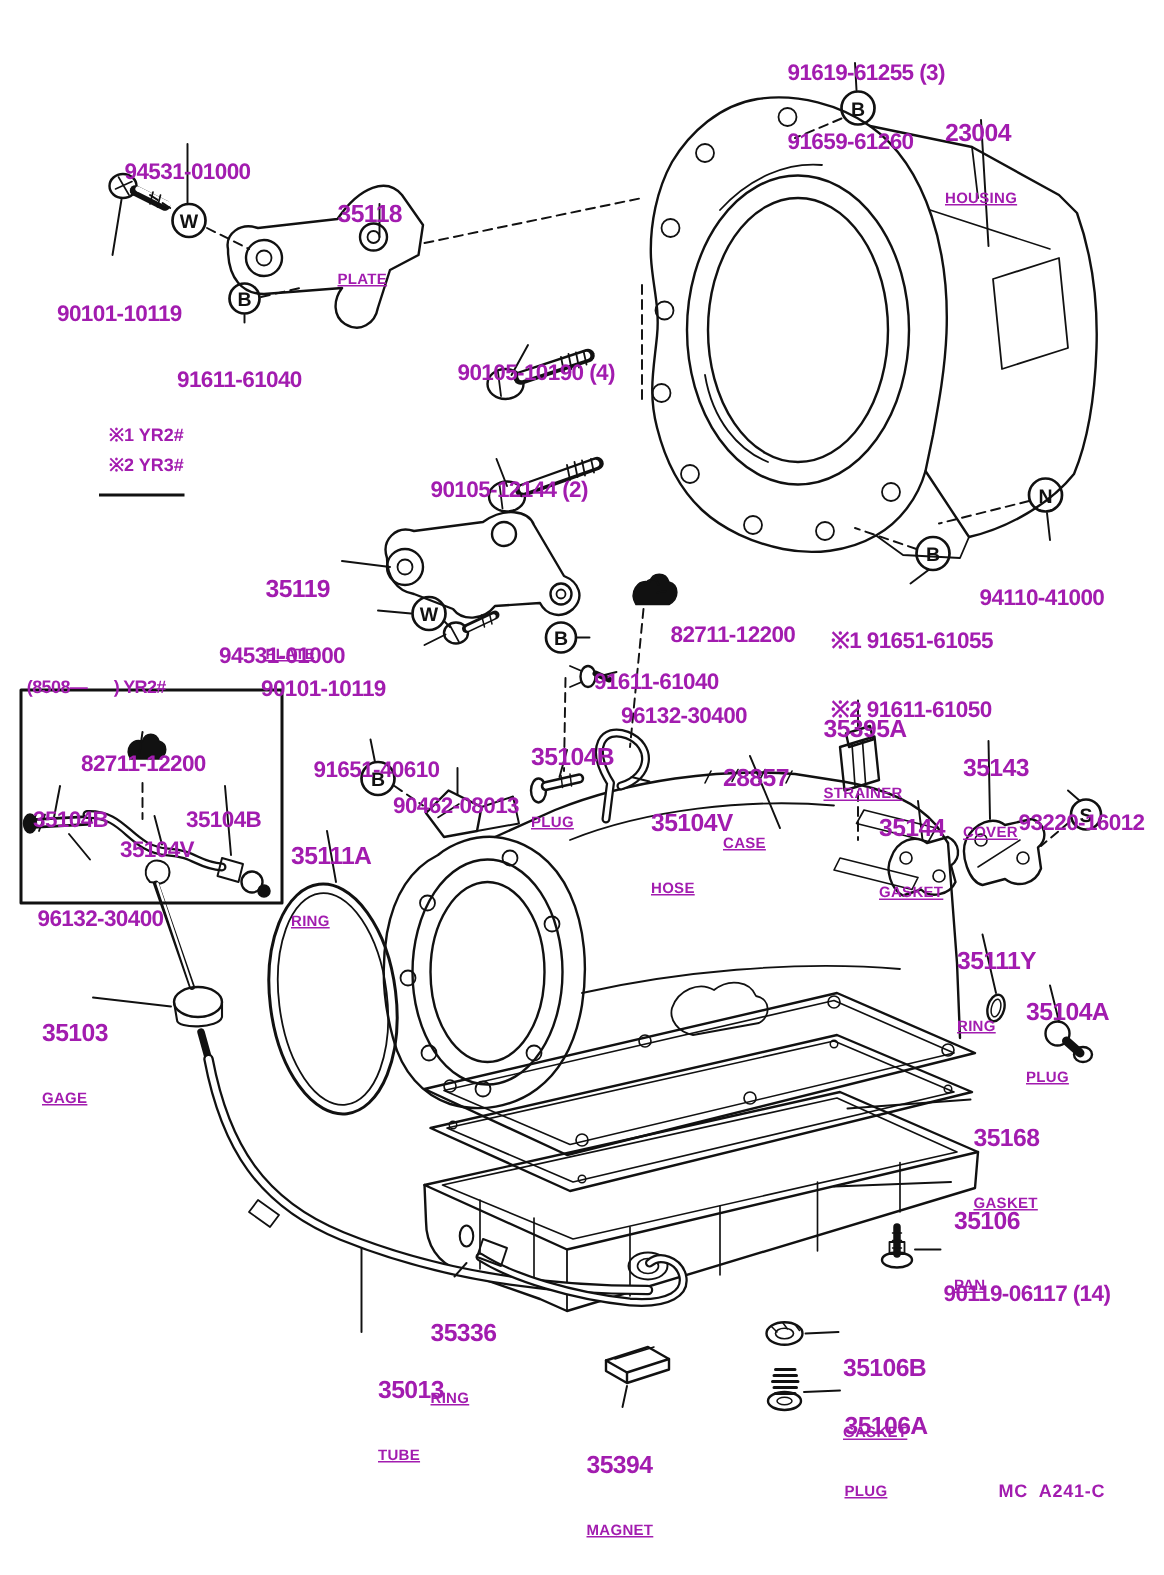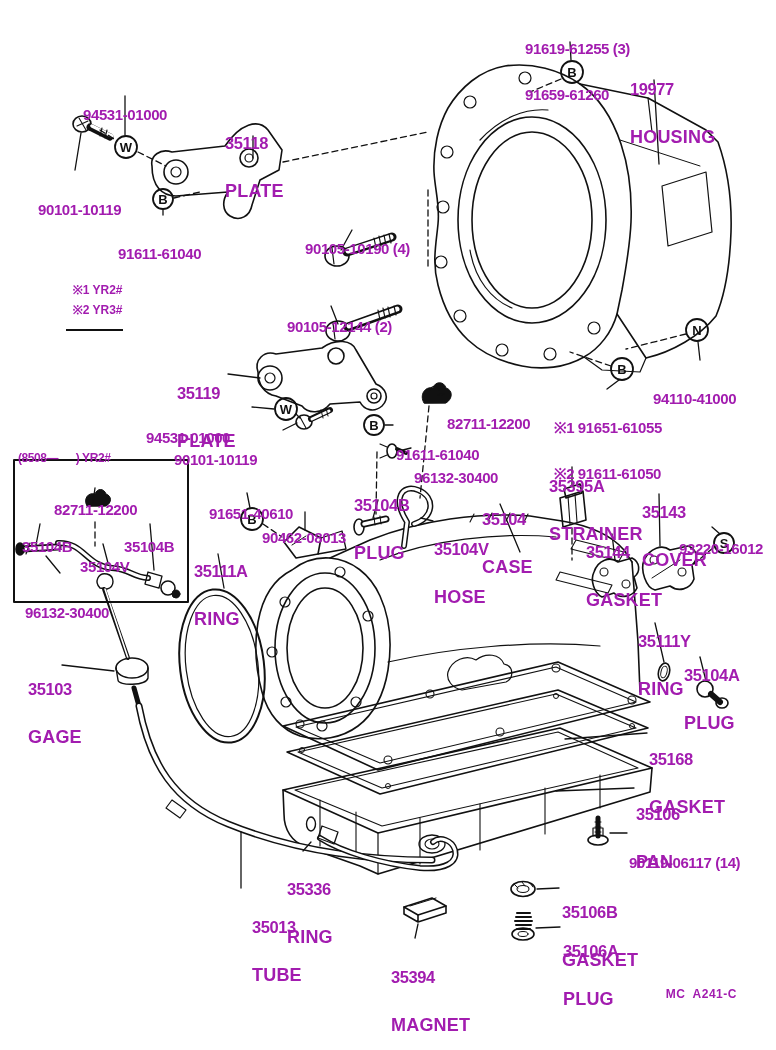--- a/index.html
+++ b/index.html
@@ -4,21 +4,21 @@
 <style>
   html,body{margin:0;padding:0;}
   body{width:776px;height:1050px;background:#ffffff;position:relative;overflow:hidden;
        font-family:"Liberation Sans",sans-serif;}
   #stage{position:absolute;left:0;top:0;width:776px;height:1050px;}
   svg{position:absolute;left:0;top:0;}
   .lbl{position:absolute;color:#a21caf;font-weight:bold;font-size:15px;letter-spacing:-0.4px;
        line-height:1.03;white-space:pre;}
   .lbl.part .num{font-size:16.5px;}
   .lbl .num{display:block;}
-  .lbl .sub{display:block;font-size:18px;letter-spacing:0.2px;margin-top:-1px;}
+  .lbl .sub{display:block;font-size:10px;letter-spacing:0.2px;margin-top:-1px;text-decoration:underline;}
   .lbl.note{font-size:12px;letter-spacing:0;}
   .lbl.underl{border-bottom:2px solid #111;padding-bottom:12px;}
   .lbl.inset-title{font-size:12px;}
   .lbl.footer{font-size:12px;letter-spacing:0.5px;}
   .mk{font:bold 13px "Liberation Sans",sans-serif;fill:#111;stroke:none;}
 </style>
 </head>
 <body>
 
 <div id="stage">
@@ -372,21 +372,21 @@
   </g>
 </g>
 </svg>
 
 <div class="lbl" style="left:525px;top:10px">
   <span class="num">91619-61255 (3)</span>
   <span class="num">91659-61260</span>
 </div>
 
 <div class="lbl part" style="left:630px;top:50px">
-  <span class="num">19977</span>
+  <span class="num">23004</span>
   <span class="sub">HOUSING</span>
 </div>
 
 <div class="lbl" style="left:83px;top:76px">
   <span class="num">94531-01000</span>
 </div>
 
 <div class="lbl part" style="left:225px;top:104px">
   <span class="num">35118</span>
   <span class="sub">PLATE</span>
@@ -476,21 +476,21 @@
 <div class="lbl" style="left:262px;top:499px">
   <span class="num">90462-08013</span>
 </div>
 
 <div class="lbl part" style="left:354px;top:466px">
   <span class="num">35104B</span>
   <span class="sub">PLUG</span>
 </div>
 
 <div class="lbl part" style="left:482px;top:480px">
-  <span class="num">35104</span>
+  <span class="num">28857</span>
   <span class="sub">CASE</span>
 </div>
 
 <div class="lbl part" style="left:549px;top:447px">
   <span class="num">35395A</span>
   <span class="sub">STRAINER</span>
 </div>
 
 <div class="lbl part" style="left:642px;top:473px">
   <span class="num">35143</span>

